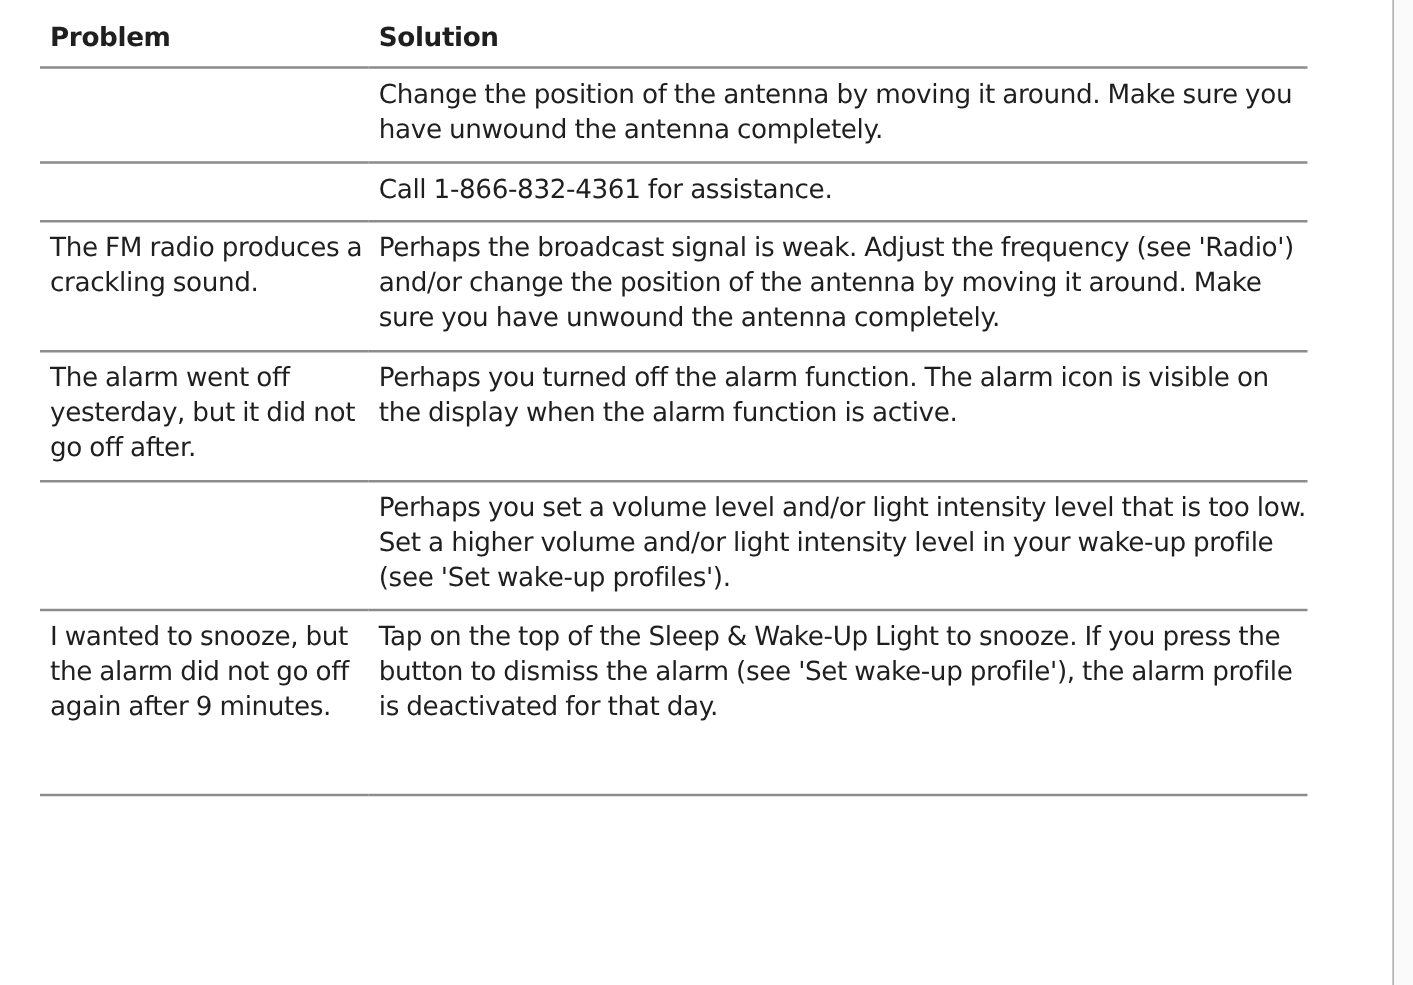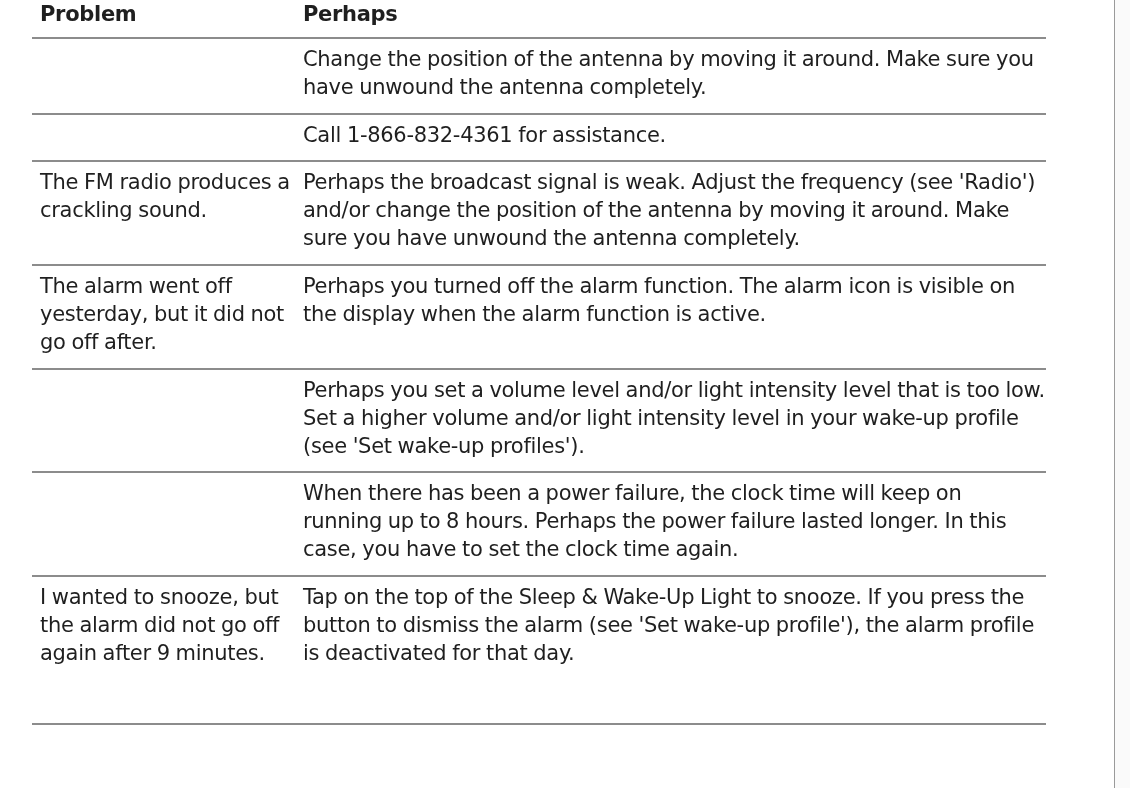--- a/index.html
+++ b/index.html
@@ -41,21 +41,21 @@
       border-bottom: 2px solid #8c8c8c;
       font-weight: normal;
       font-size: 21px;
       line-height: 28px;
       letter-spacing: -0.3px;
       word-spacing: -0.5px;
     }
     table.ts th {
       font-weight: bold;
       height: 37px;
-      padding-top: 0;
+      padding-top: 16px;
       line-height: 28px;
     }
     table.ts td {
       padding-top: 6px;
       padding-bottom: 11px;
     }
     col.c-problem { width: 263px; }
     col.c-solution { width: 751px; }
     td.problem { padding-right: 6px; }
   </style>
@@ -64,21 +64,21 @@
 
 <div class="page">
   <table class="ts">
     <colgroup>
       <col class="c-problem">
       <col class="c-solution">
     </colgroup>
     <thead>
       <tr>
         <th>Problem</th>
-        <th>Perhaps</th>
+        <th>Solution</th>
       </tr>
     </thead>
     <tbody>
       <tr style="height:76px">
         <td class="problem"></td>
         <td>Change the position of the antenna by moving it around. Make sure you have unwound the antenna completely.</td>
       </tr>
       <tr style="height:44px">
         <td class="problem"></td>
         <td>Call 1-866-832-4361 for assistance.</td>
@@ -88,24 +88,20 @@
         <td>Perhaps the broadcast signal is weak. Adjust the frequency (see 'Radio') and/or change the position of the antenna by moving it around. Make sure you have unwound the antenna completely.</td>
       </tr>
       <tr style="height:104px">
         <td class="problem">The alarm went off yesterday, but it did not go off after.</td>
         <td>Perhaps you turned off the alarm function. The alarm icon is visible on the display when the alarm function is active.</td>
       </tr>
       <tr style="height:76px">
         <td class="problem"></td>
         <td>Perhaps you set a volume level and/or light intensity level that is too low. Set a higher volume and/or light intensity level in your wake-up profile (see 'Set wake-up profiles').</td>
       </tr>
-      <tr style="height:104px">
-        <td class="problem"></td>
-        <td>When there has been a power failure, the clock time will keep on running up to 8 hours. Perhaps the power failure lasted longer. In this case, you have to set the clock time again.</td>
-      </tr>
       <tr style="height:148px">
         <td class="problem">I wanted to snooze, but the alarm did not go off again after 9 minutes.</td>
         <td>Tap on the top of the Sleep &amp; Wake-Up Light to snooze. If you press the button to dismiss the alarm (see 'Set wake-up profile'), the alarm profile is deactivated for that day.</td>
       </tr>
     </tbody>
   </table>
 </div>
 <div class="page-edge"></div>
 
 </body></html>

